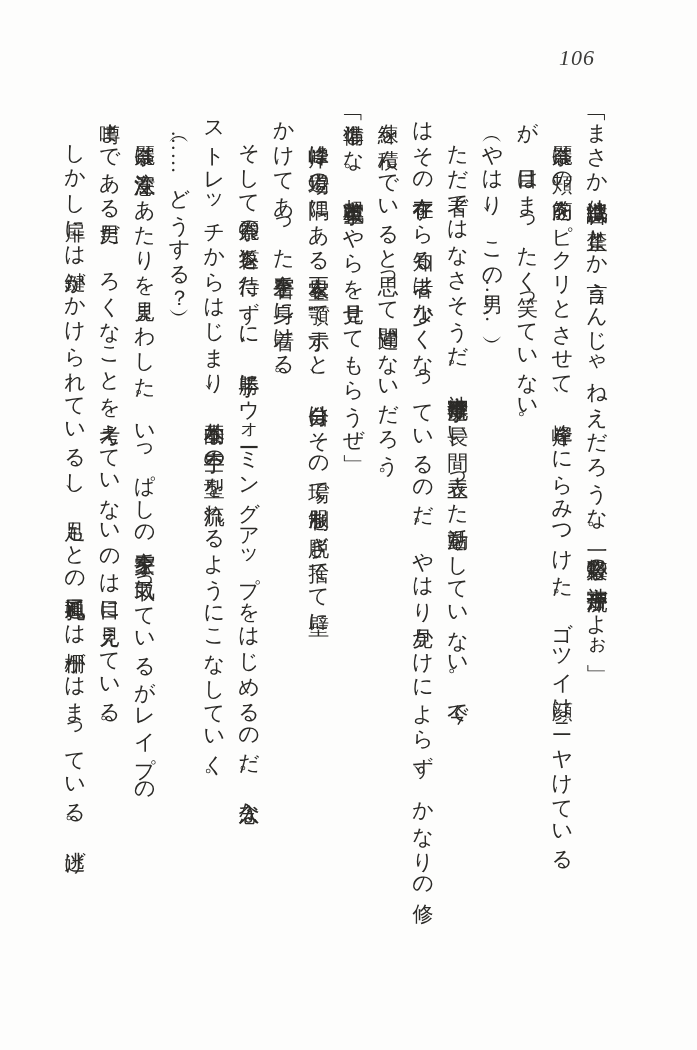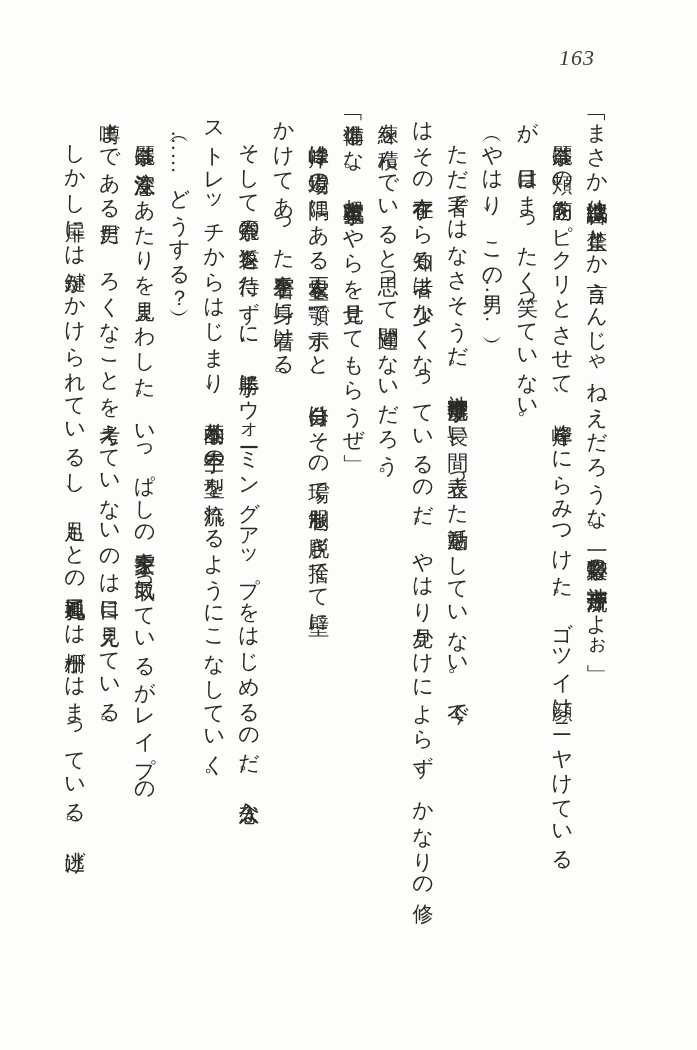--- a/index.html
+++ b/index.html
@@ -46,21 +46,21 @@
     padding: 0;
     line-height: 34.8px;
     white-space: nowrap;
   }
 </style>
 </head>
 <body>
 
 <div class="book-page">
 
-  <div class="folio">163</div>
+  <div class="folio">106</div>
 
   <div class="text-block">
     <p class="col">「まさか他流試合は禁止とか言うんじゃねえだろうな。一撃必殺の神宮寺流がよぉ」</p>
     <p class="col">　麗奈は頬の筋肉をピクリとさせて、峰岸をにらみつけた。ゴツイ顔はニヤけている</p>
     <p class="col">が、目はまったく笑っていない。</p>
     <p class="col">　（やはり、この男……）</p>
     <p class="col">　ただ者ではなさそうだ。神宮寺流空手は長い間、表立った活動をしていない。今で</p>
     <p class="col">はその存在すら知る者は少なくなっているのだ。やはり見かけによらず、かなりの修</p>
     <p class="col">練を積んでいると思って間違いないだろう。</p>
     <p class="col">「準備しな。超実戦空手とやらを見せてもらうぜ」</p>

